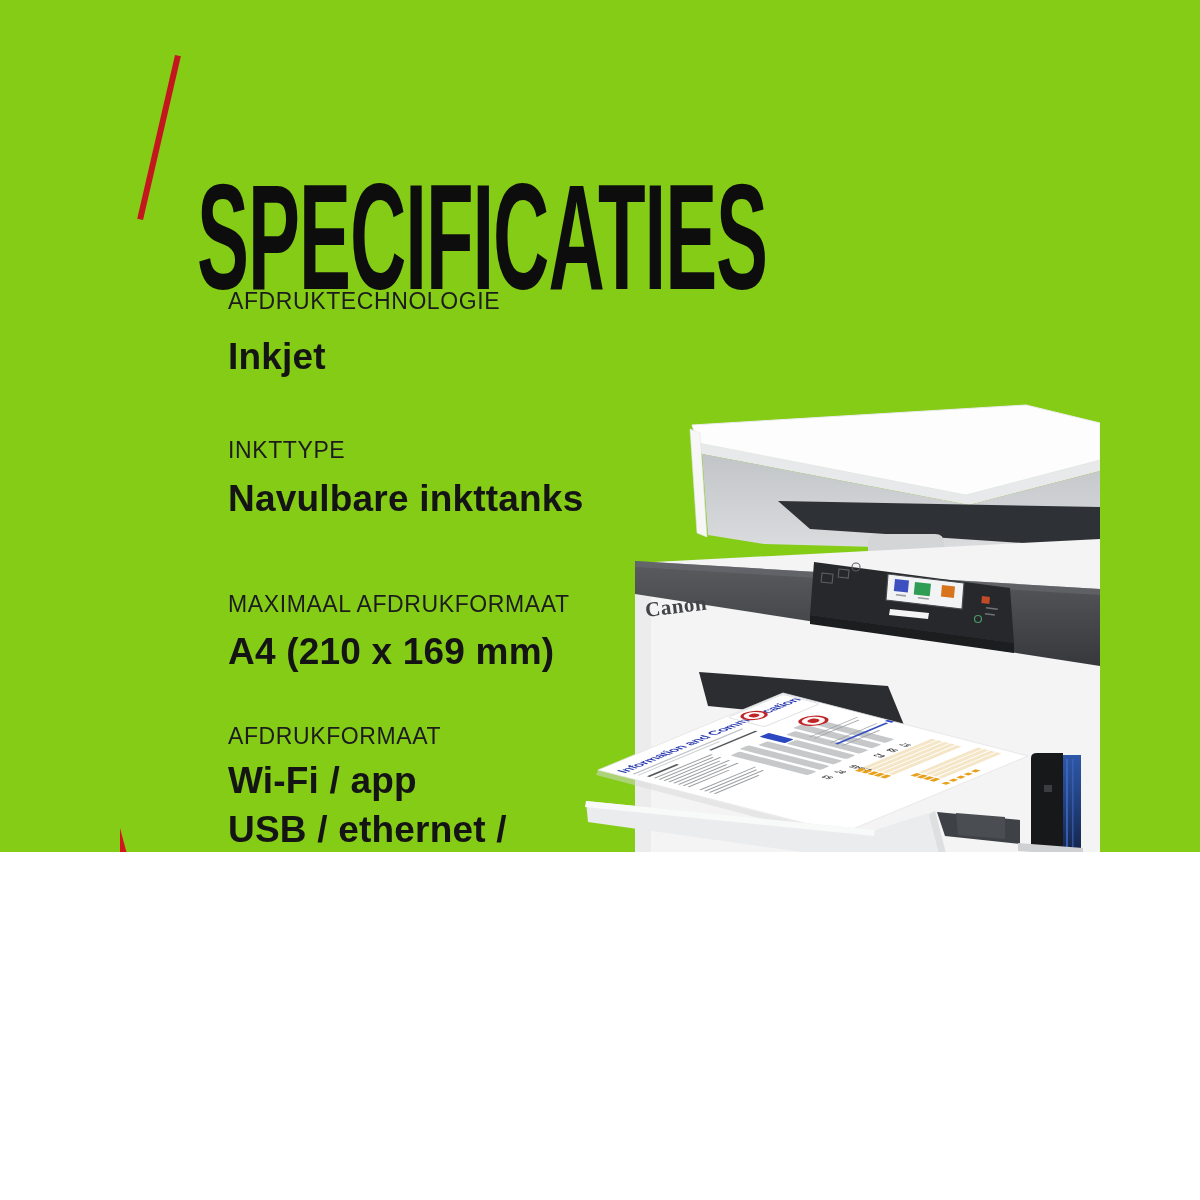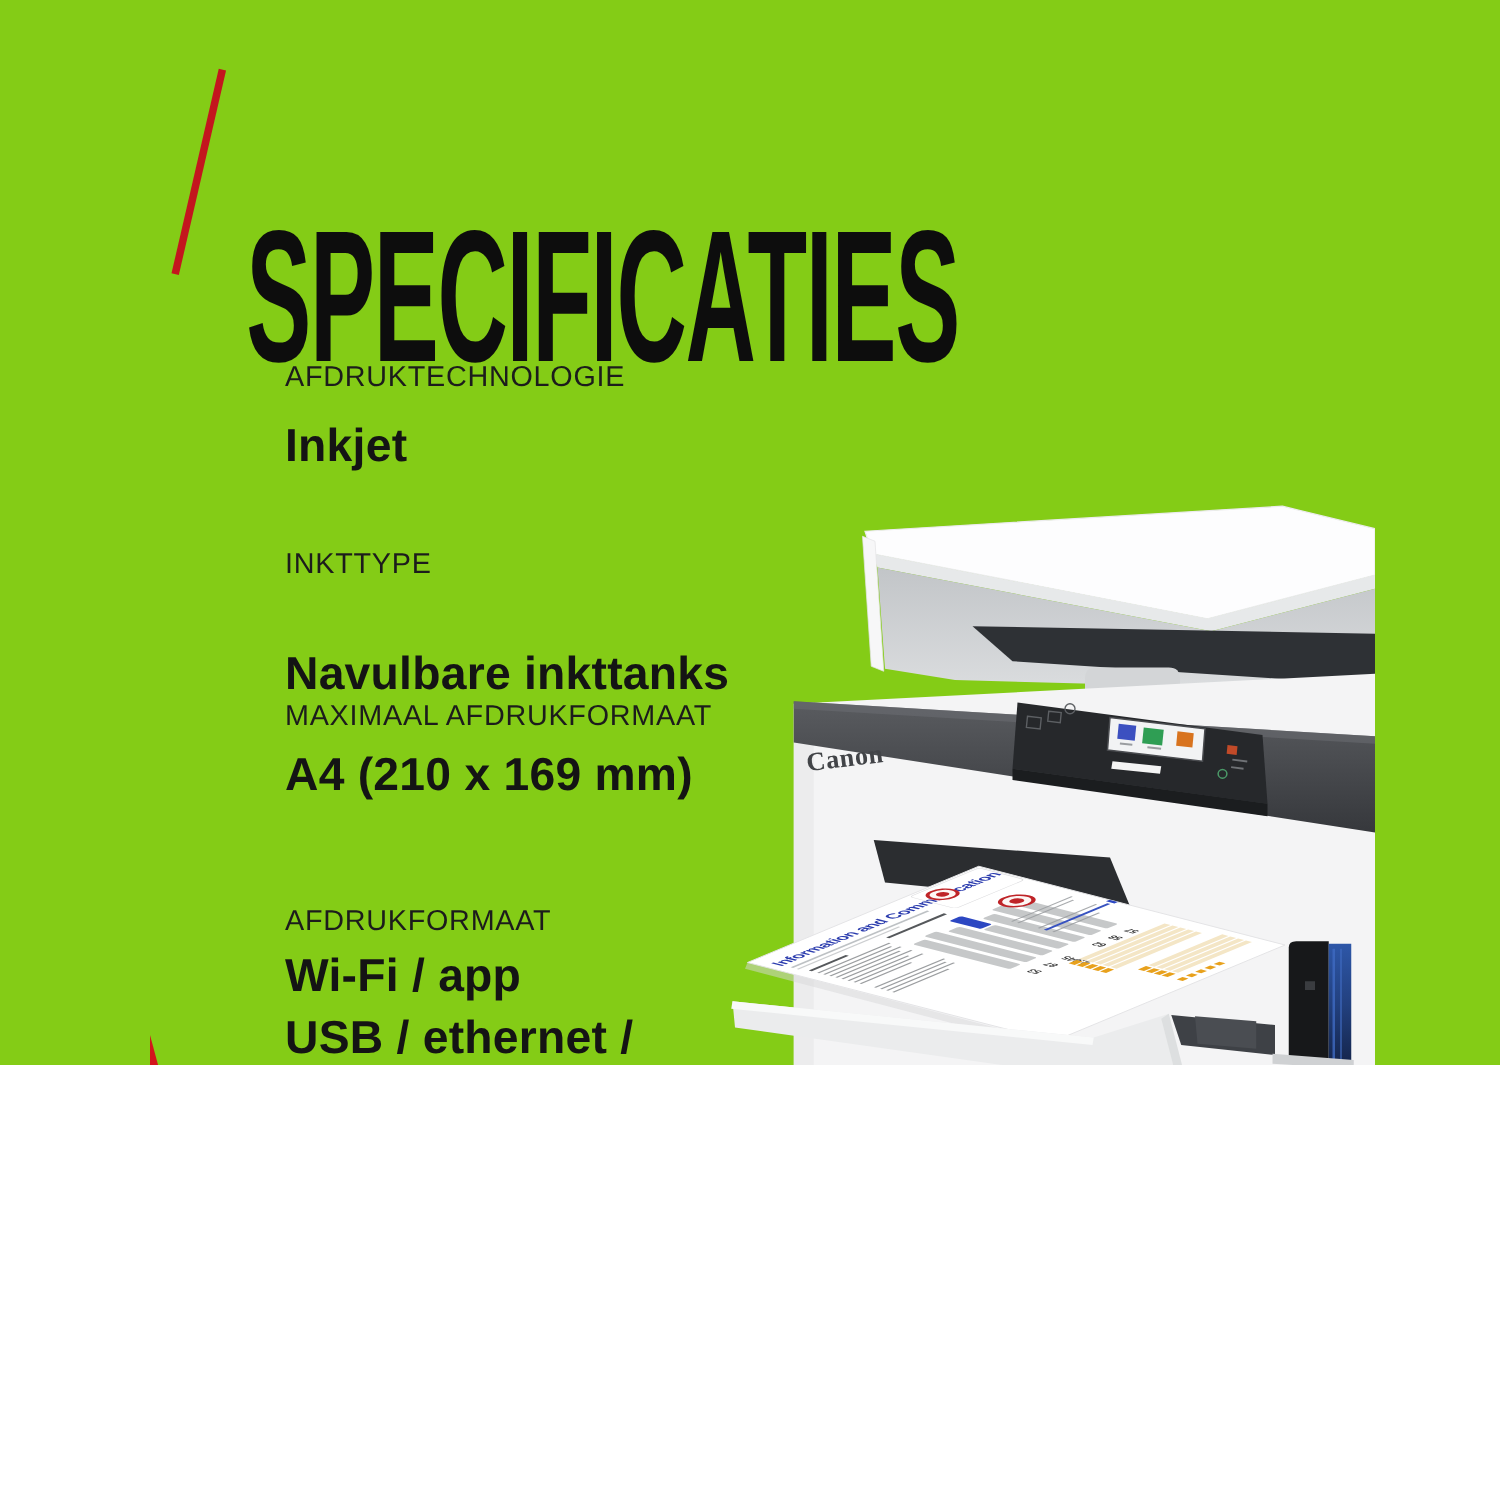--- a/index.html
+++ b/index.html
@@ -25,22 +25,22 @@
   .spec{position:absolute;left:228px;}
   .spec .label{
     font-size:23px;font-weight:400;color:#1c1c1c;letter-spacing:0.6px;line-height:1.2;
   }
   .spec .value{
     position:absolute;left:0;
     font-size:37px;font-weight:700;color:#141414;letter-spacing:0.2px;line-height:49px;
     white-space:nowrap;
   }
   #spec1{top:288px;} #spec1 .value{top:44px;}
-  #spec2{top:437px;} #spec2 .value{top:37px;margin-top:40px;}
-  #spec3{top:559px;} #spec3 .value{top:36px;}
+  #spec2{top:437px;} #spec2 .value{top:37px;}
+  #spec3{top:591px;} #spec3 .value{top:36px;}
   #spec4{top:723px;} #spec4 .value{top:33px;}
   #spec5{top:915px;} #spec5 .value{top:32px;}
   .hero{position:absolute;left:558px;top:403px;width:542px;height:527px;}
 </style>
 </head>
 <body>
 
 <div class="canvas">
 
   <div class="red-slash"></div>

